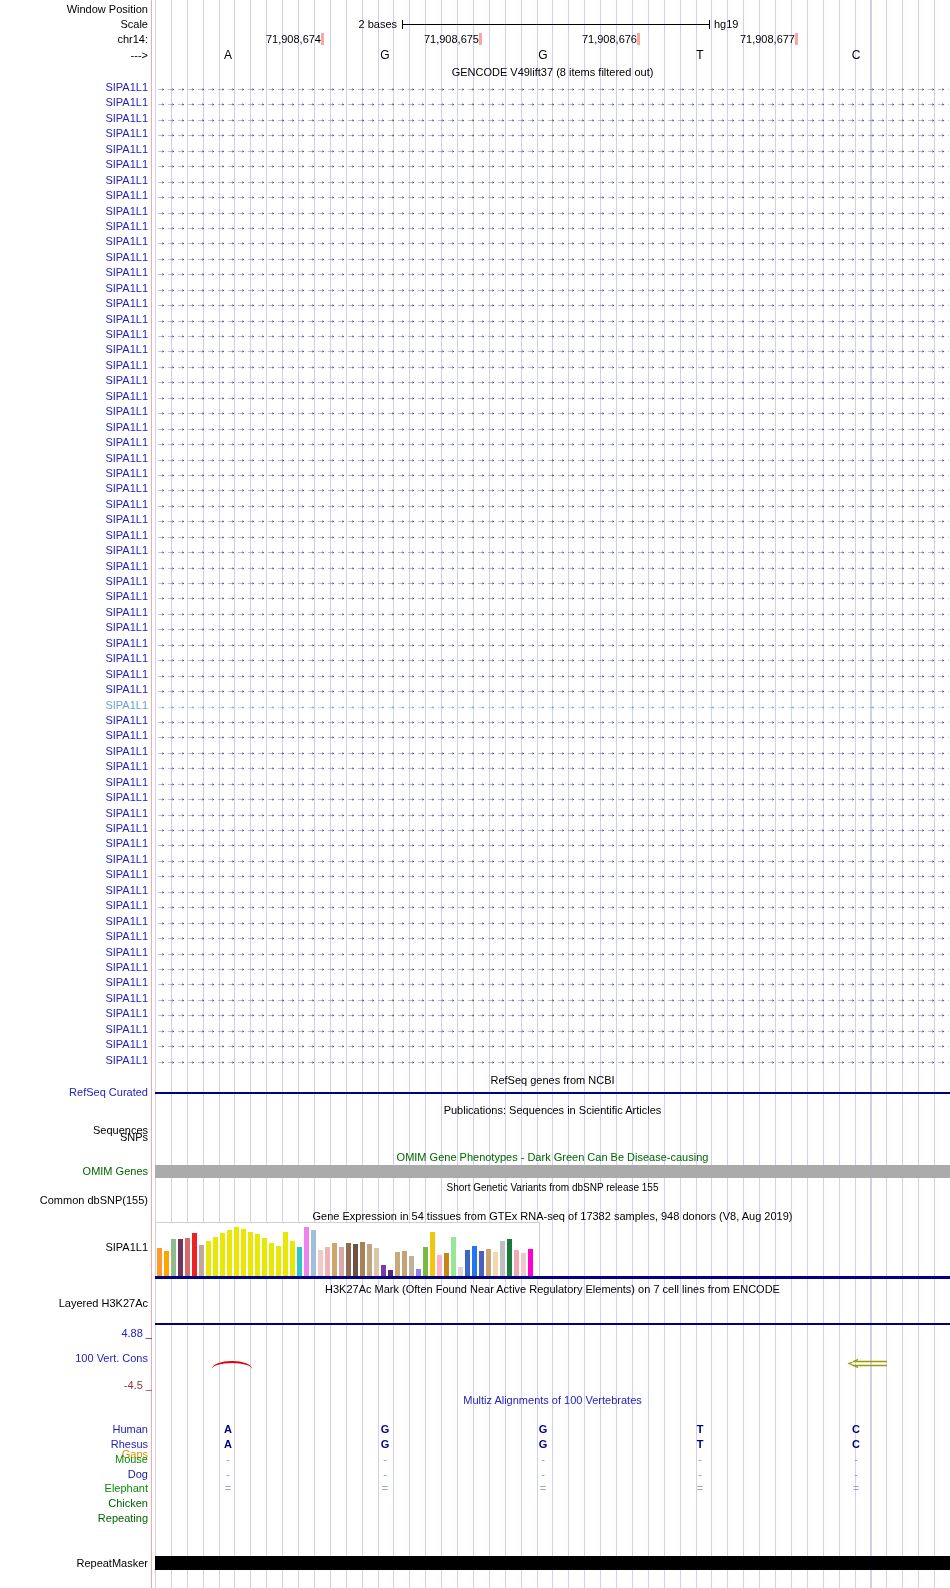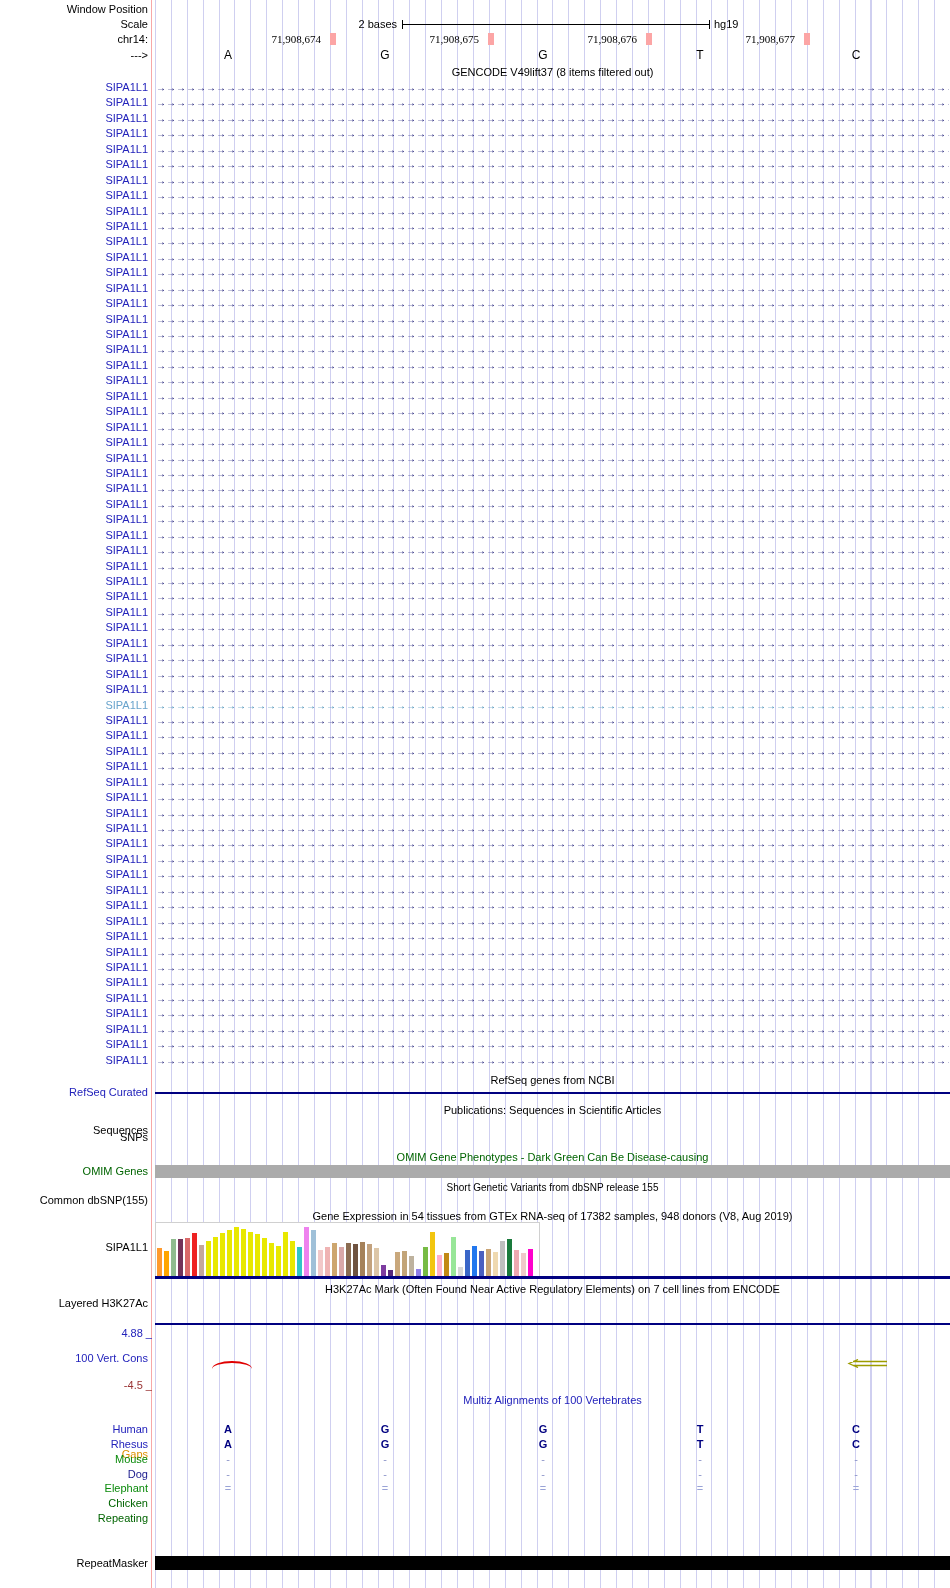--- a/index.html
+++ b/index.html
@@ -12,21 +12,21 @@
   .title{position:absolute;left:155px;width:795px;text-align:center;font-size:11px;line-height:12px;white-space:nowrap;}
   .blue{color:#2222BB;} .dgreen{color:#006400;} .maroon{color:#993333;}
   .hdr-center{position:absolute;left:155px;width:795px;top:3px;text-align:center;font-size:12px;white-space:nowrap;}
   .hdr-center span{margin:0 8px;}
   .scale-val{position:absolute;left:155px;width:242px;top:18px;text-align:right;font-size:11px;}
   .scale-bar{position:absolute;left:402px;top:20px;width:306px;height:9px;
     border-left:1px solid #000;border-right:1px solid #000;}
   .scale-bar i{position:absolute;left:0;right:0;top:4px;height:1px;background:#000;}
   .hg19{position:absolute;left:714px;top:18px;font-size:11px;}
   .coord{position:absolute;top:33px;width:110px;height:12px;text-align:right;font-size:11px;line-height:12px;
-    border-right:6px solid #fca5a5;padding-right:9px;font-family:Liberation Serif, serif;}
+    border-right:3px solid #fca5a5;padding-right:0;}
   .base{position:absolute;top:49px;width:30px;text-align:center;font-size:12px;line-height:13px;}
   #gene-rows{position:absolute;left:0;top:80px;width:950px;}
   .gene-row{position:relative;height:15.44px;}
   .gene-label{position:absolute;left:0;width:148px;text-align:right;font-size:11px;line-height:15.44px;}
   .gene-arrows{position:absolute;left:156px;top:0;width:793px;height:100%;overflow:hidden;
     font-size:10px;line-height:15.44px;white-space:nowrap;}
   .hline{position:absolute;left:155px;width:795px;background:#000080;}
   .omim-bar{position:absolute;left:155px;top:1165px;width:795px;height:13px;background:#ABABAB;}
   .gtex-box{position:absolute;left:155px;top:1222px;width:385px;height:55px;background:#fff;
     border:1px solid #D0D0D0;border-bottom:none;box-sizing:border-box;}

